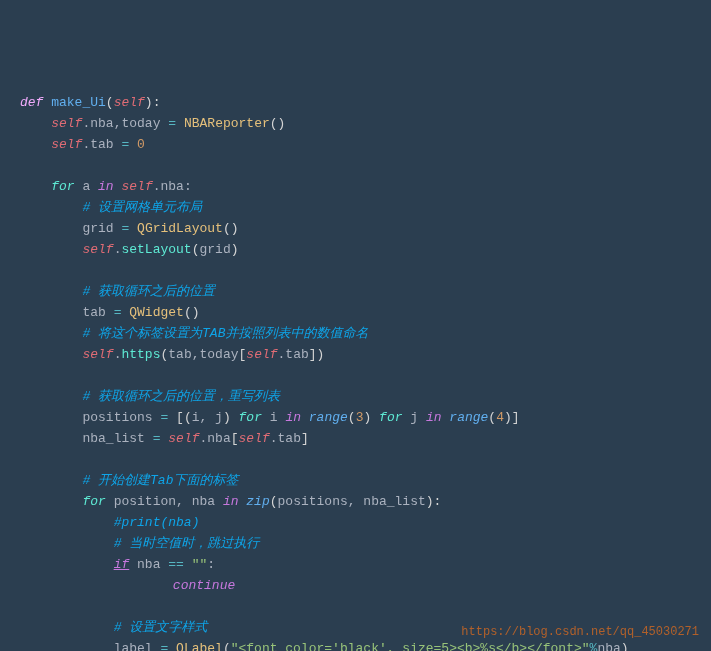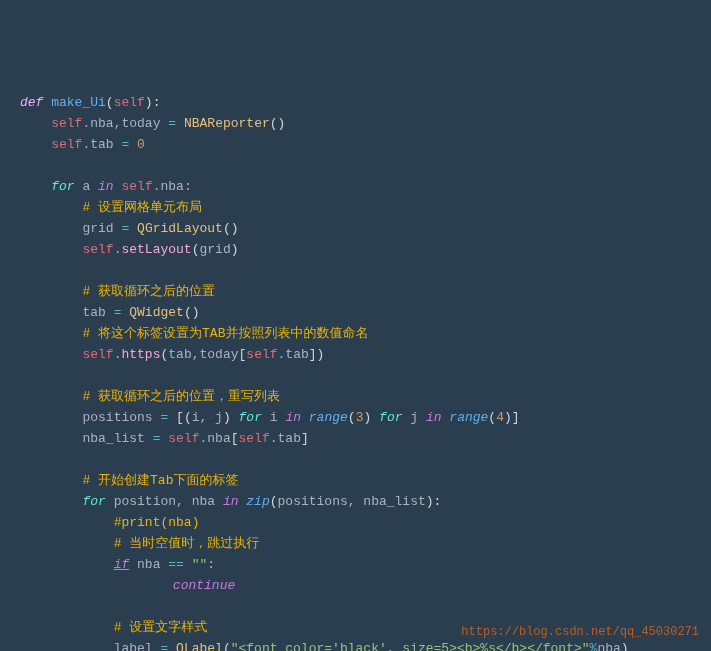--- a/index.html
+++ b/index.html
@@ -13,24 +13,24 @@
       width: 711px;
       height: 651px;
       overflow: hidden;
       white-space: pre;
     }
     .kw-def { color: #f0abfc; font-style: italic; }
     .kw-for { color: #5eead4; font-style: italic; }
     .kw-in { color: #c678dd; font-style: italic; }
     .kw-if { color: #c678dd; font-style: italic; text-decoration: underline; }
     .kw-continue { color: #c678dd; font-style: italic; margin-left: 28px; }
-    .self { color: #e06c75; }
+    .self { color: #e06c75; font-style: italic; }
     .fn-name { color: #61afef; }
-    .method { color: #f9a8d4; text-align: center; }
-    .comment { color: #eab308; }
+    .method { color: #5eead4; text-align: center; }
+    .comment { color: #0ea5e9; font-style: italic; }
     .string { color: #98c379; }
     .number { color: #d19a66; }
     .paren { color: #d4d4d4; }
     .op { color: #56b6c2; }
     .cls { color: #e5c07b; }
     .builtin { color: #61afef; font-style: italic; }
     .plain { color: #abb2bf; }
     .watermark {
       position: absolute;
       bottom: 8px;

